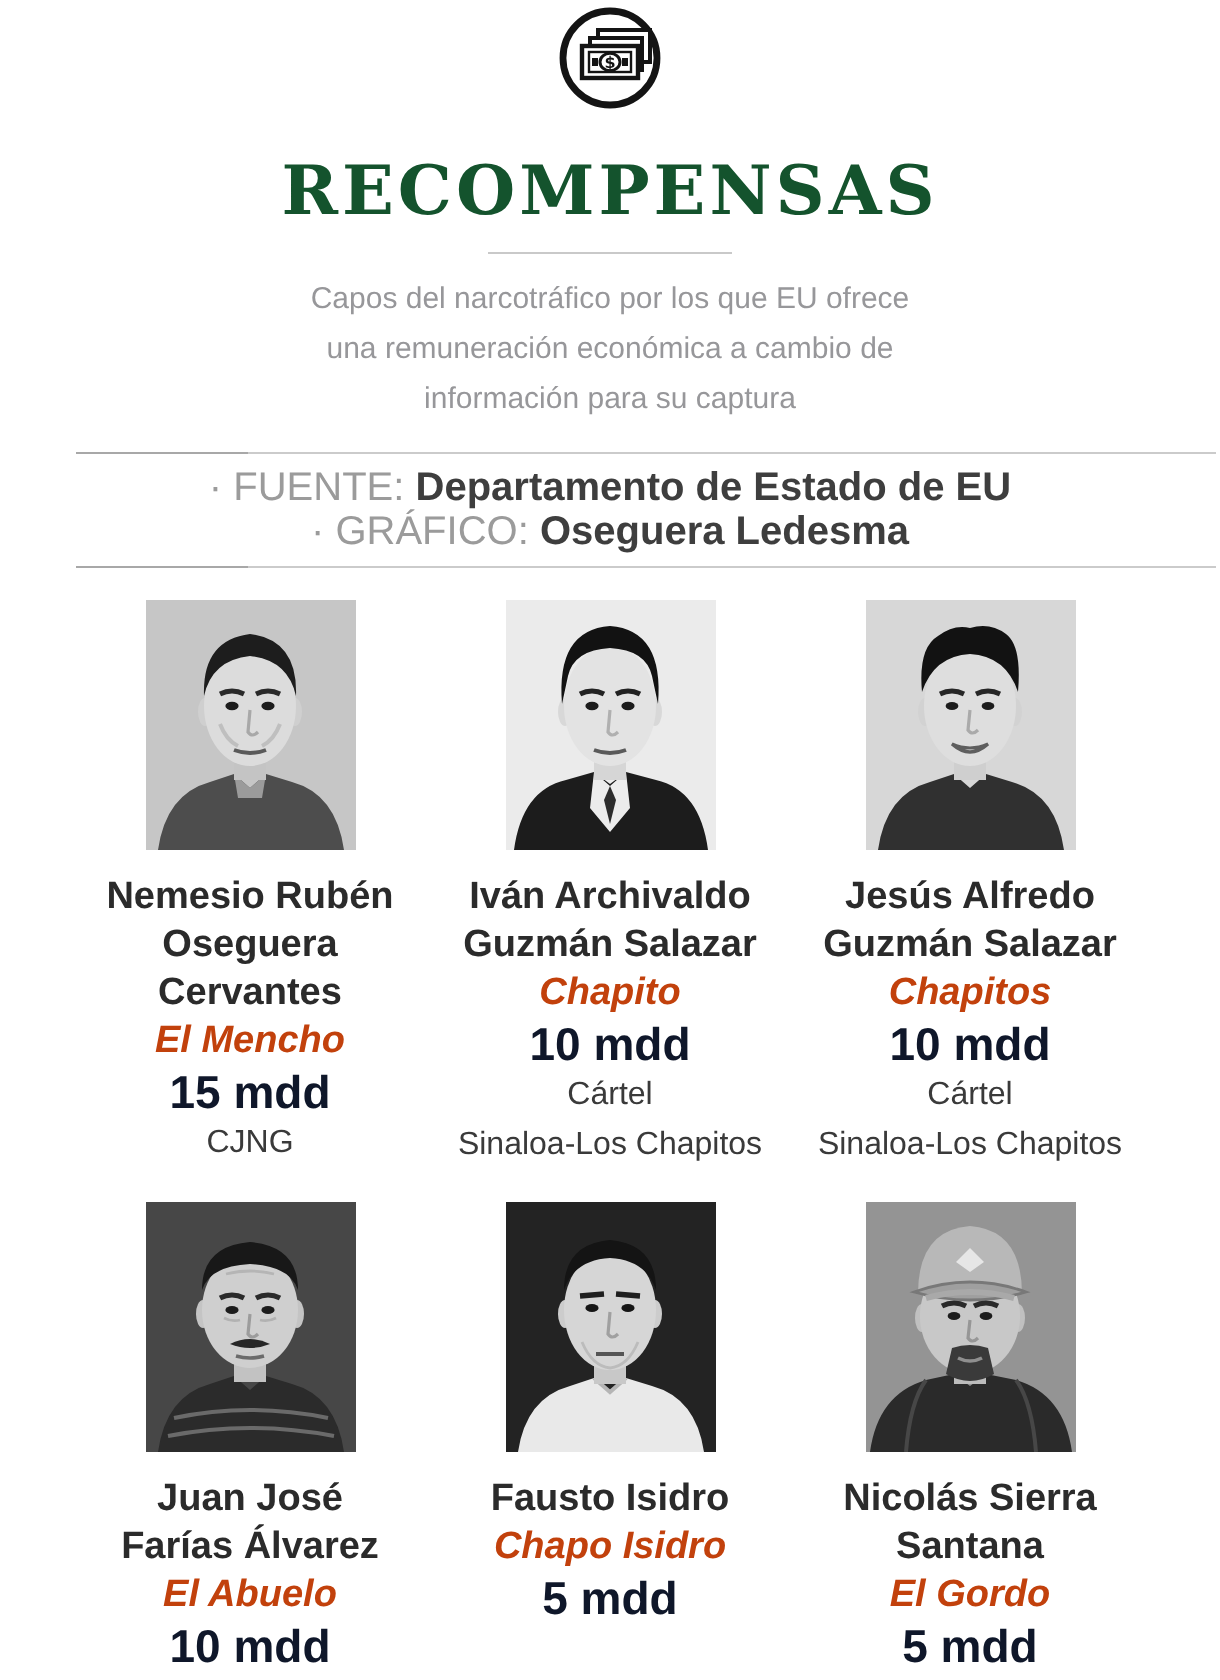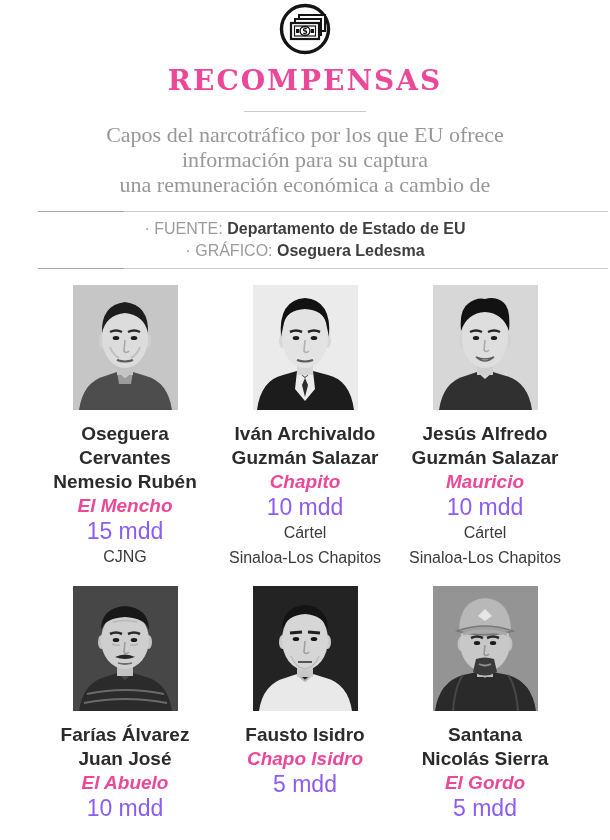--- a/index.html
+++ b/index.html
@@ -4,35 +4,35 @@
 <style>
   * { margin:0; padding:0; box-sizing:border-box; }
   html,body { background:#fff; }
   .page {
     position:relative; width:610px; height:840px; overflow:hidden;
     background:#ffffff; font-family:"Liberation Sans", sans-serif;
   }
   .icon-wrap { text-align:center; padding-top:2px; height:56px; }
   .title {
     text-align:center; font-family:"DejaVu Serif", serif; font-weight:bold;
-    font-size:28px; line-height:42px; letter-spacing:2px; color:#ec4899; margin-top:4px;
+    font-size:34px; line-height:42px; letter-spacing:2px; color:#14532d; margin-top:19px;
   }
   .title-rule { width:122px; height:1px; background:#c9c9c9; margin:9px auto 10px; }
-  .subtitle { text-align:center; font-size:22px; line-height:25px; color:#97979a; padding-bottom:14px;font-family:Liberation Serif, serif; }
+  .subtitle { text-align:center; font-size:15px; line-height:25px; color:#97979a; padding-bottom:14px; }
   .divider { height:1px; background:#cbcbcb; margin:0 2px 0 38px; position:relative; }
   .divider::before { content:""; position:absolute; left:0; top:0; width:86px; height:1px; background:#a8a8a8; }
-  .sources { text-align:center; font-size:16px; line-height:22px; padding:6px 0; color:#9b9b9b; }
+  .sources { text-align:center; font-size:20px; line-height:22px; padding:6px 0; color:#9b9b9b; }
   .sources .val { color:#3e3e3e; font-weight:bold; }
   .grid { display:grid; grid-template-columns:repeat(3,180px); padding:0 35px; margin-top:16px; }
   .card { text-align:center; }
   .photo { width:105px; height:125px; margin:0 auto 12px; }
   .photo svg { display:block; }
   .name  { font-size:19px; font-weight:bold; color:#2b2b2b; line-height:24px; }
-  .alias { font-size:19px; font-weight:bold; font-style:italic; color:#ec4899; line-height:24px; }
-  .reward{ font-size:23px; font-weight:normal; color:#8b5cf6; line-height:26px; }
+  .alias { font-size:19px; font-weight:bold; font-style:italic; color:#c2410c; line-height:24px; }
+  .reward{ font-size:23px; font-weight:bold; color:#0f172a; line-height:26px; }
   .cartel{ font-size:16px; color:#3a3a3a; line-height:25px; }
 </style>
 </head>
 <body>
 
 <div class="page">
 
   <div class="icon-wrap">
     <svg width="54" height="54" viewBox="0 0 54 54">
       <circle cx="27" cy="27" r="23.5" fill="none" stroke="#141414" stroke-width="3.4"></circle>
@@ -45,22 +45,22 @@
       <rect x="18" y="27" width="3" height="4" fill="#141414"></rect>
       <rect x="33" y="27" width="3" height="4" fill="#141414"></rect>
     </svg>
   </div>
 
   <div class="title">RECOMPENSAS</div>
   <div class="title-rule"></div>
 
   <div class="subtitle">
     <div>Capos del narcotráfico por los que EU ofrece</div>
+    <div>una remuneración económica a cambio de</div>
     <div>información para su captura</div>
-    <div>una remuneración económica a cambio de</div>
   </div>
 
   <div class="divider"></div>
 
   <div class="sources">
     <div>
       <span>· FUENTE:</span>
       <span class="val">Departamento de Estado de EU</span>
     </div>
     <div>
@@ -88,22 +88,22 @@
           <path d="M55,47 Q61,44 67,47" stroke="#2a2a2a" stroke-width="2.4" fill="none"></path>
           <ellipse cx="43" cy="53" rx="3.3" ry="2.1" fill="#1c1c1c"></ellipse>
           <ellipse cx="61" cy="53" rx="3.3" ry="2.1" fill="#1c1c1c"></ellipse>
           <path d="M52,55 L51,66 Q53,69 56,66" stroke="#a8a8a8" stroke-width="1.6" fill="none"></path>
           <path d="M44,75 Q52,78 60,75" stroke="#5a5a5a" stroke-width="2" fill="none"></path>
           <path d="M37,62 q3,8 9,11" stroke="#bfbfbf" stroke-width="2" fill="none"></path>
           <path d="M67,62 q-3,8 -9,11" stroke="#bfbfbf" stroke-width="2" fill="none"></path>
         </svg>
       </div>
       <div class="name">
+        <div>Nemesio Rubén</div>
         <div>Oseguera Cervantes</div>
-        <div>Nemesio Rubén</div>
       </div>
       <div class="alias">El Mencho</div>
       <div class="reward">15 mdd</div>
       <div class="cartel">
         <div>CJNG</div>
         <div></div>
       </div>
     </figure>
 
     <figure class="card">
@@ -153,21 +153,21 @@
           <ellipse cx="43" cy="53" rx="3.2" ry="2" fill="#1c1c1c"></ellipse>
           <ellipse cx="61" cy="53" rx="3.2" ry="2" fill="#1c1c1c"></ellipse>
           <path d="M52,55 L51,65 Q53,68 56,65" stroke="#aaa" stroke-width="1.6" fill="none"></path>
           <path d="M43,72 Q52,80 61,72 Q52,76 43,72 Z" fill="#efefef" stroke="#5e5e5e" stroke-width="1.6"></path>
         </svg>
       </div>
       <div class="name">
         <div>Jesús Alfredo</div>
         <div>Guzmán Salazar</div>
       </div>
-      <div class="alias">Mauricio</div>
+      <div class="alias">Chapitos</div>
       <div class="reward">10 mdd</div>
       <div class="cartel">
         <div>Cártel</div>
         <div>Sinaloa-Los Chapitos</div>
       </div>
     </figure>
   </div>
 
   <div class="grid">
 
@@ -189,22 +189,22 @@
           <ellipse cx="43" cy="54" rx="3.3" ry="2" fill="#1c1c1c"></ellipse>
           <ellipse cx="61" cy="54" rx="3.3" ry="2" fill="#1c1c1c"></ellipse>
           <path d="M39,58 q4,2 8,1" stroke="#b2b2b2" stroke-width="1.4" fill="none"></path>
           <path d="M57,59 q4,1 8,-1" stroke="#b2b2b2" stroke-width="1.4" fill="none"></path>
           <path d="M52,56 L51,66 Q53,69 56,66" stroke="#9c9c9c" stroke-width="1.6" fill="none"></path>
           <path d="M42,71 Q52,66 62,71 Q52,75 42,71 Z" fill="#262626"></path>
           <path d="M45,77 Q52,79 59,77" stroke="#6b6b6b" stroke-width="1.8" fill="none"></path>
         </svg>
       </div>
       <div class="name">
+        <div>Juan José</div>
         <div>Farías Álvarez</div>
-        <div>Juan José</div>
       </div>
       <div class="alias">El Abuelo</div>
       <div class="reward">10 mdd</div>
 
     </figure>
 
     <figure class="card">
       <div class="photo">
         <svg width="105" height="125" viewBox="0 0 105 125">
           <rect width="105" height="125" fill="#232323"></rect>
@@ -250,22 +250,22 @@
           <path d="M38,52 Q44,49 50,52" stroke="#2a2a2a" stroke-width="2.6" fill="none"></path>
           <path d="M54,52 Q60,49 66,52" stroke="#2a2a2a" stroke-width="2.6" fill="none"></path>
           <ellipse cx="44" cy="57" rx="3.2" ry="2" fill="#1c1c1c"></ellipse>
           <ellipse cx="60" cy="57" rx="3.2" ry="2" fill="#1c1c1c"></ellipse>
           <path d="M52,59 L51,68 Q53,71 56,68" stroke="#969696" stroke-width="1.6" fill="none"></path>
           <path d="M43,73 Q52,70 61,73 L64,86 Q52,93 40,86 Z" fill="#3a3a3a"></path>
           <path d="M46,78 Q52,81 58,78" stroke="#8f8f8f" stroke-width="1.8" fill="none"></path>
         </svg>
       </div>
       <div class="name">
+        <div>Nicolás Sierra</div>
         <div>Santana</div>
-        <div>Nicolás Sierra</div>
       </div>
       <div class="alias">El Gordo</div>
       <div class="reward">5 mdd</div>
 
     </figure>
   </div>
 
 </div>
 
 </body></html>

